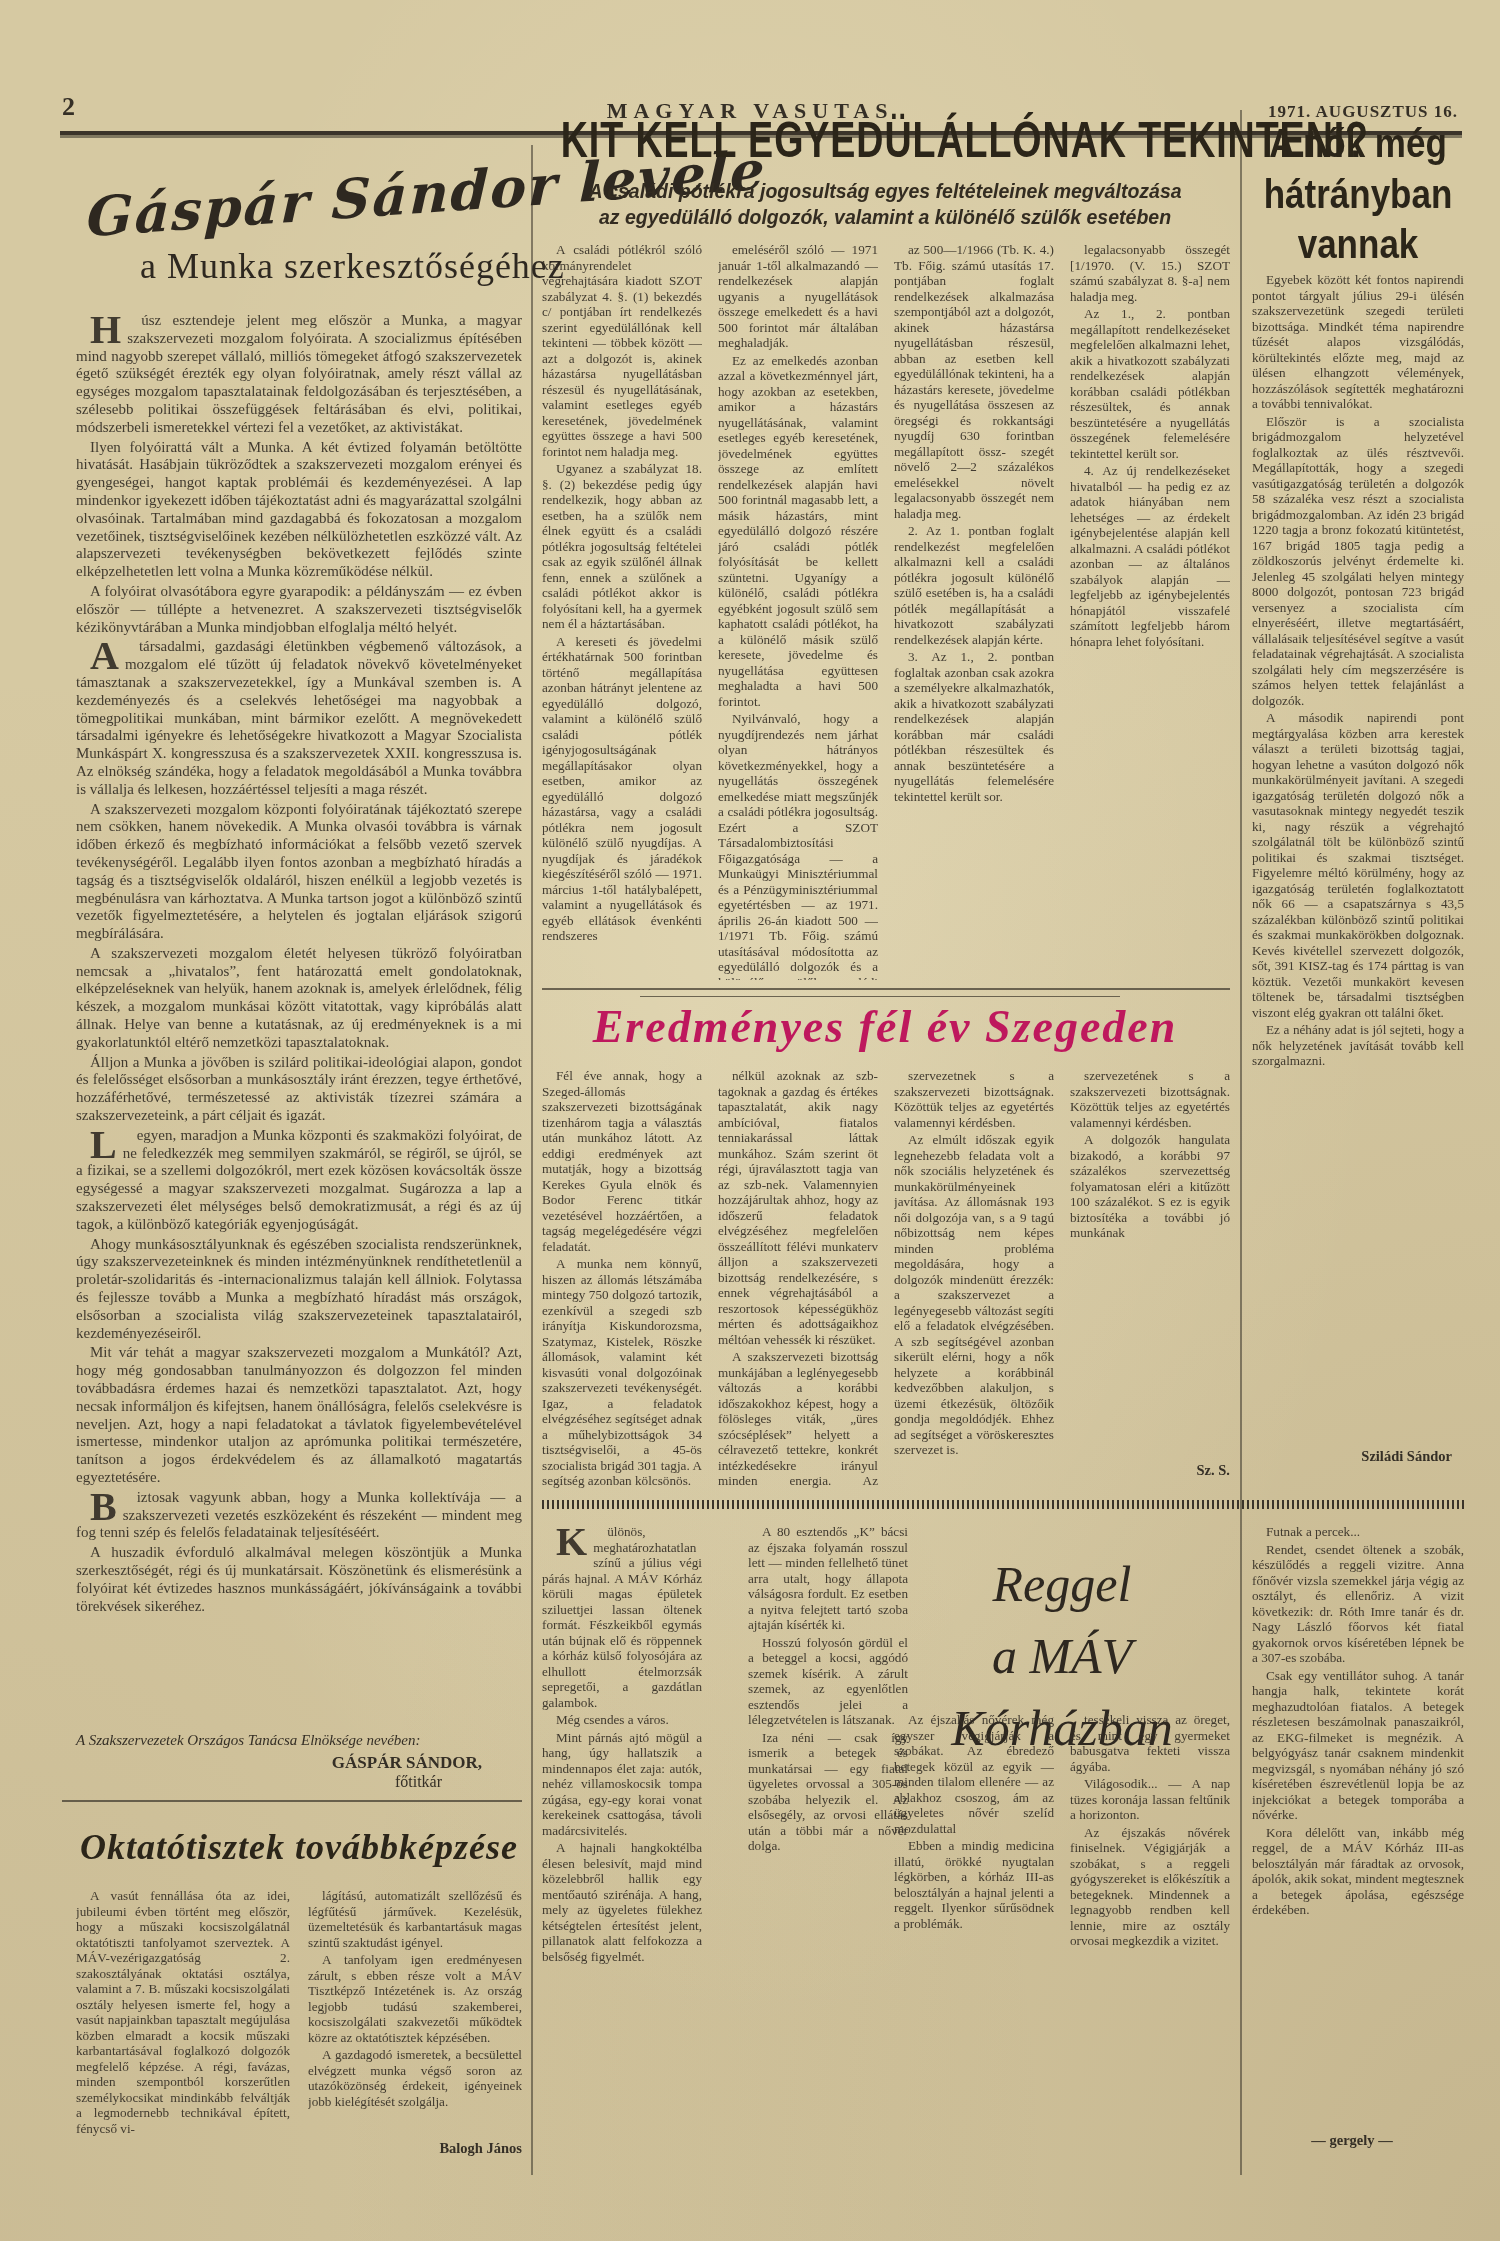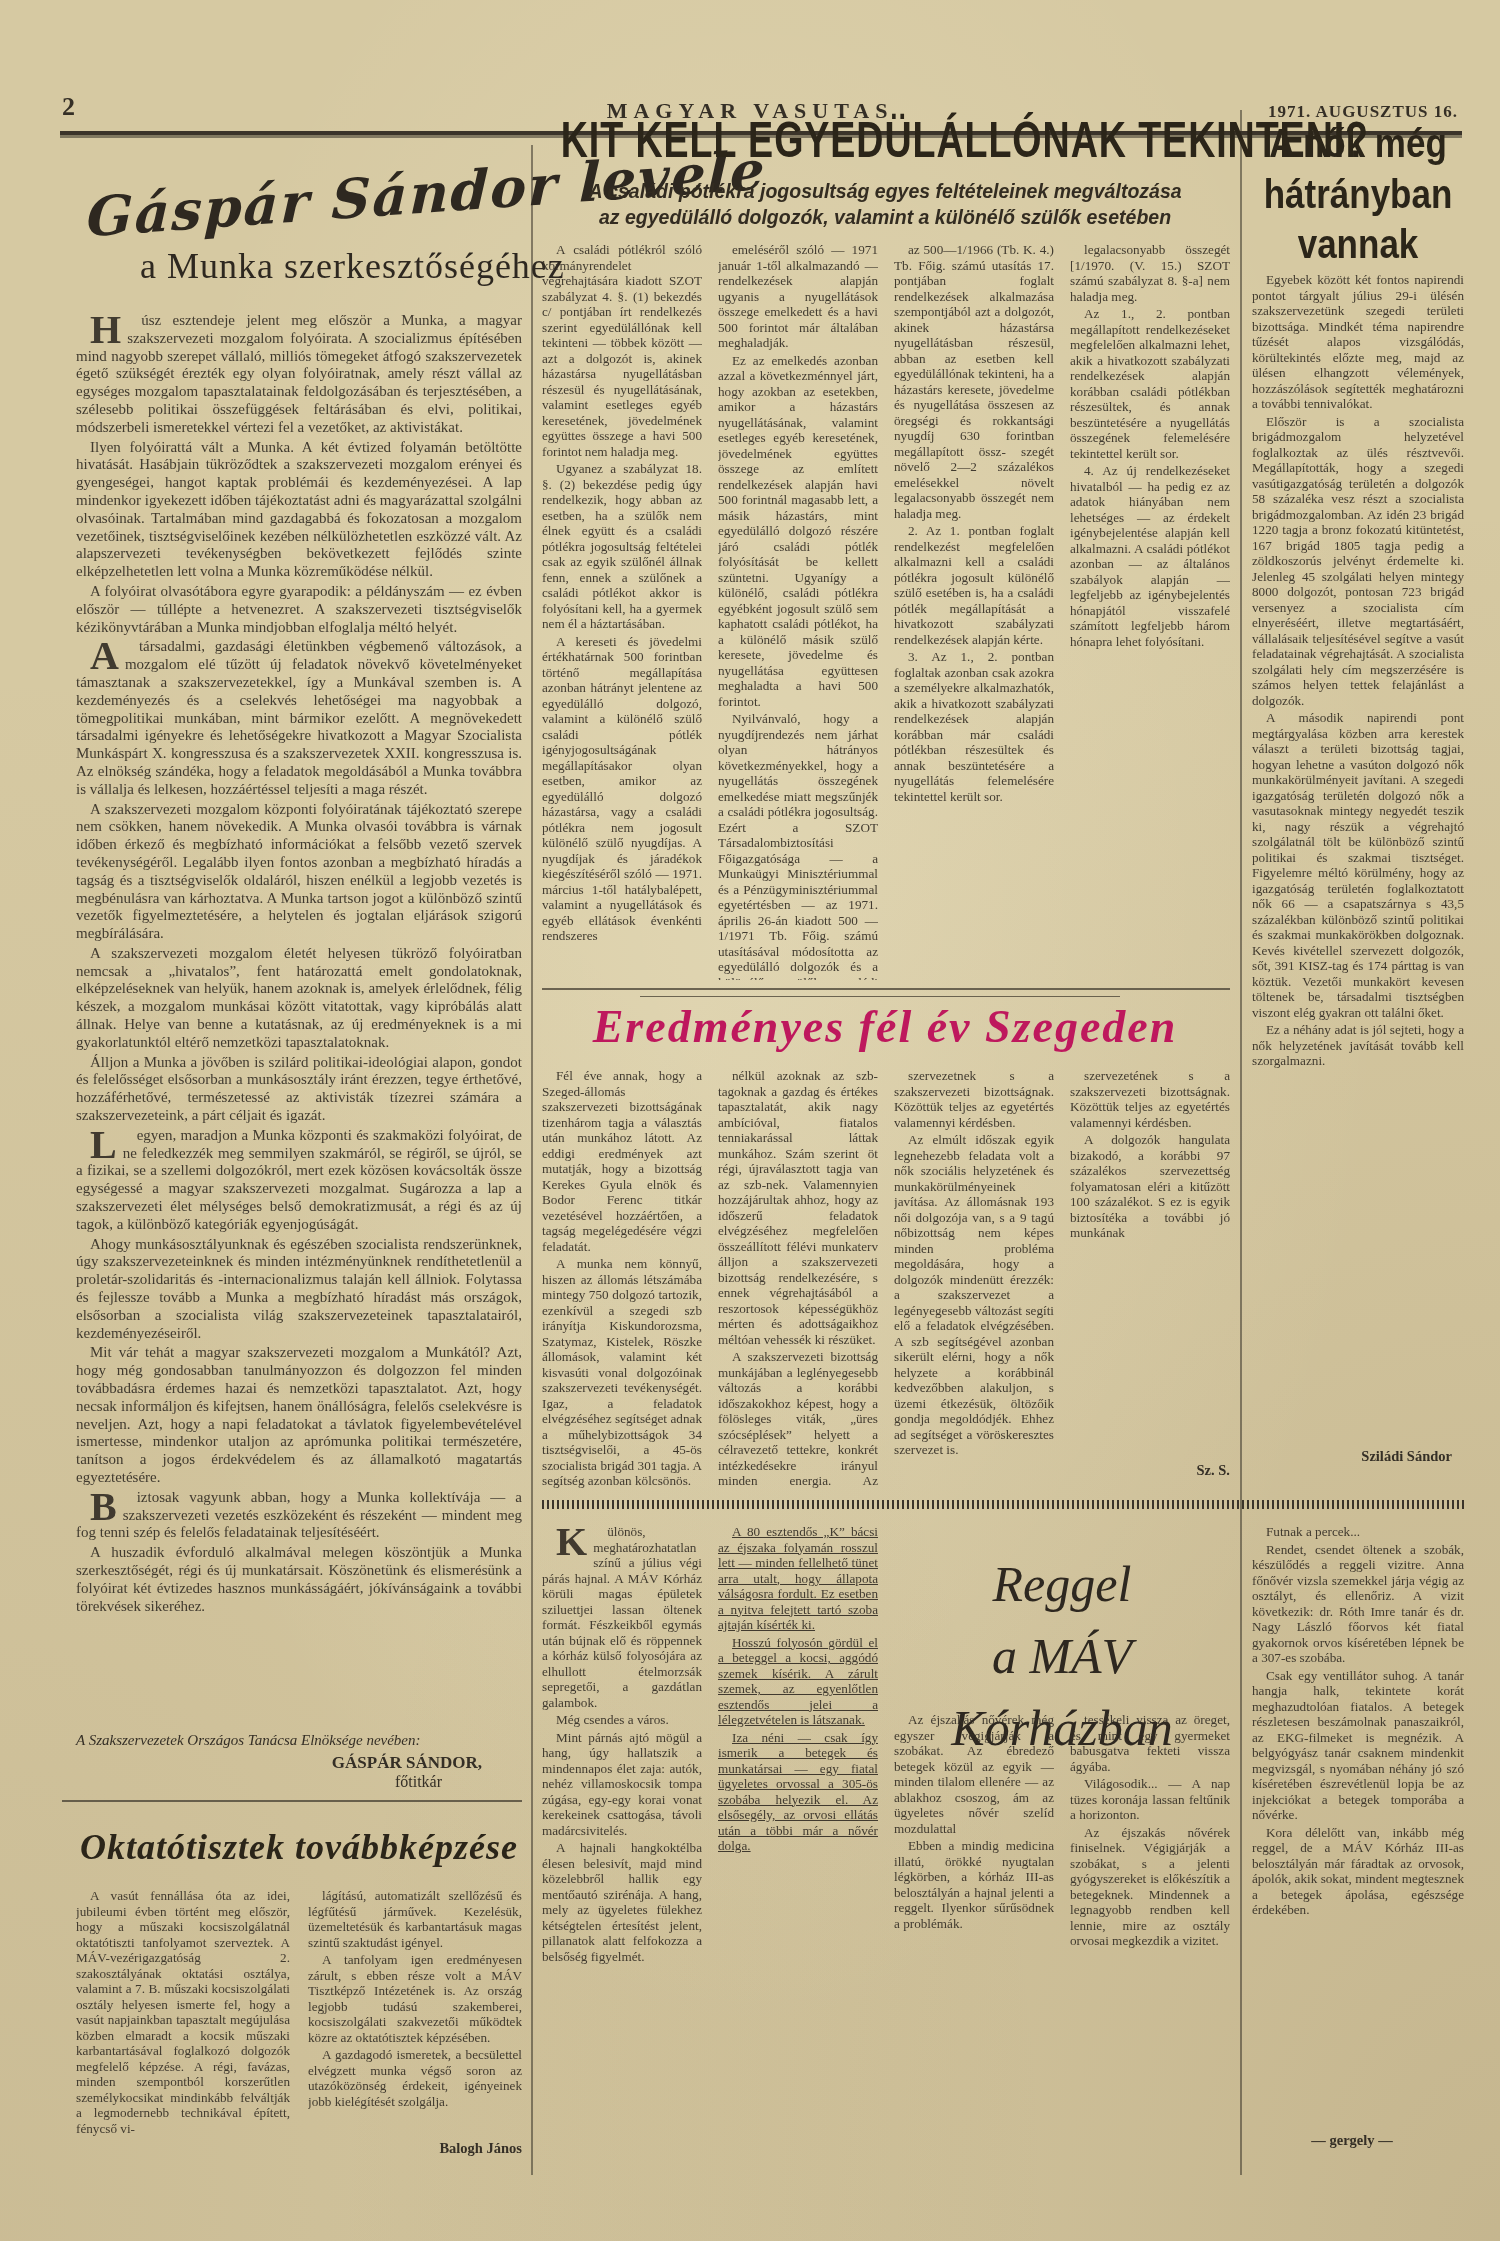--- a/index.html
+++ b/index.html
@@ -189,37 +189,37 @@
     <p>A gazdagodó ismeretek, a becsülettel elvégzett munka végső soron az utazóközönség érdekeit, igényeinek jobb kielégítését szolgálja.</p>
   </div>
 <div class="abs byline" style="left:308px;top:2140px;width:214px;">Balogh János</div>
 
 <div class="abs cols dim reggel-first" style="left:542px;top:1524px;width:160px;height:650px;">
     <p>Különös, meghatározhatatlan színű a július végi párás hajnal. A MÁV Kórház körüli magas épületek sziluettjei lassan öltenek formát. Fészkeikből egymás után bújnak elő és röppennek a kórház külső folyosójára az elhullott ételmorzsák sepregetői, a gazdátlan galambok.</p>
     <p>Még csendes a város.</p>
     <p>Mint párnás ajtó mögül a hang, úgy hallatszik a mindennapos élet zaja: autók, nehéz villamoskocsik tompa zúgása, egy-egy korai vonat kerekeinek csattogása, távoli madárcsivitelés.</p>
     <p>A hajnali hangkoktélba élesen belesivít, majd mind közelebbről hallik egy mentőautó szirénája. A hang, mely az ügyeletes fülekhez kétségtelen értesítést jelent, pillanatok alatt felfokozza a belsőség figyelmét.</p>
   </div>
-<div class="abs cols dim" style="left:718px;top:1524px;width:160px;height:650px;text-decoration:underline;">
+<div class="abs cols dim" style="left:748px;top:1524px;width:160px;height:650px;">
     <p>A 80 esztendős „K” bácsi az éjszaka folyamán rosszul lett — minden fellelhető tünet arra utalt, hogy állapota válságosra fordult. Ez esetben a nyitva felejtett tartó szoba ajtaján kísérték ki.</p>
     <p>Hosszú folyosón gördül el a beteggel a kocsi, aggódó szemek kísérik. A zárult szemek, az egyenlőtlen esztendős jelei a lélegzetvételen is látszanak.</p>
     <p>Iza néni — csak így ismerik a betegek és munkatársai — egy fiatal ügyeletes orvossal a 305-ös szobába helyezik el. Az elsősegély, az orvosi ellátás után a többi már a nővér dolga.</p>
   </div>
 <div class="abs reggel-headline" style="left:894px;top:1548px;width:336px;">
   <div>Reggel</div>
   <div>a MÁV Kórházban</div>
 </div>
 <div class="abs cols dim" style="left:894px;top:1712px;width:160px;height:462px;">
     <p>Az éjszakás nővérek még egyszer végigjárják a szobákat. Az ébredező betegek közül az egyik — minden tilalom ellenére — az ablakhoz csoszog, ám az ügyeletes nővér szelíd mozdulattal</p>
     <p>Ebben a mindig medicina illatú, örökké nyugtalan légkörben, a kórház III-as belosztályán a hajnal jelenti a reggelt. Ilyenkor sűrűsödnek a problémák.</p>
   </div>
 <div class="abs cols dim" style="left:1070px;top:1712px;width:160px;height:462px;">
     <p>tessékeli vissza az öreget, és mint egy gyermeket babusgatva fekteti vissza ágyába.</p>
     <p>Világosodik... — A nap tüzes koronája lassan feltűnik a horizonton.</p>
-    <p>Az éjszakás nővérek finiselnek. Végigjárják a szobákat, s a jelenti gyógyszereket is előkészítik a betegeknek. Mindennek a legnagyobb rendben kell lennie, mire az osztály orvosai megkezdik a vizitet.</p>
+    <p>Az éjszakás nővérek finiselnek. Végigjárják a szobákat, s a reggeli gyógyszereket is előkészítik a betegeknek. Mindennek a legnagyobb rendben kell lennie, mire az osztály orvosai megkezdik a vizitet.</p>
   </div>
 <div class="abs cols dim" style="left:1252px;top:1524px;width:212px;height:606px;">
     <p>Futnak a percek...</p>
     <p>Rendet, csendet öltenek a szobák, készülődés a reggeli vizitre. Anna főnővér vizsla szemekkel járja végig az osztályt, és ellenőriz. A vizit következik: dr. Róth Imre tanár és dr. Nagy László főorvos két fiatal gyakornok orvos kíséretében lépnek be a 307-es szobába.</p>
     <p>Csak egy ventillátor suhog. A tanár hangja halk, tekintete korát meghazudtolóan fiatalos. A betegek részletesen beszámolnak panaszaikról, az EKG-filmeket is megnézik. A belgyógyász tanár csaknem mindenkit megvizsgál, s nyomában néhány jó szó kíséretében észrevétlenül lopja be az injekciókat a betegek tomporába a nővérke.</p>
     <p>Kora délelőtt van, inkább még reggel, de a MÁV Kórház III-as belosztályán már fáradtak az orvosok, ápolók, akik sokat, mindent megtesznek a betegek ápolása, egészsége érdekében.</p>
   </div>
 <div class="abs byline" style="left:1252px;top:2132px;width:200px;text-align:center;">— gergely —</div>
 
 </body></html>

